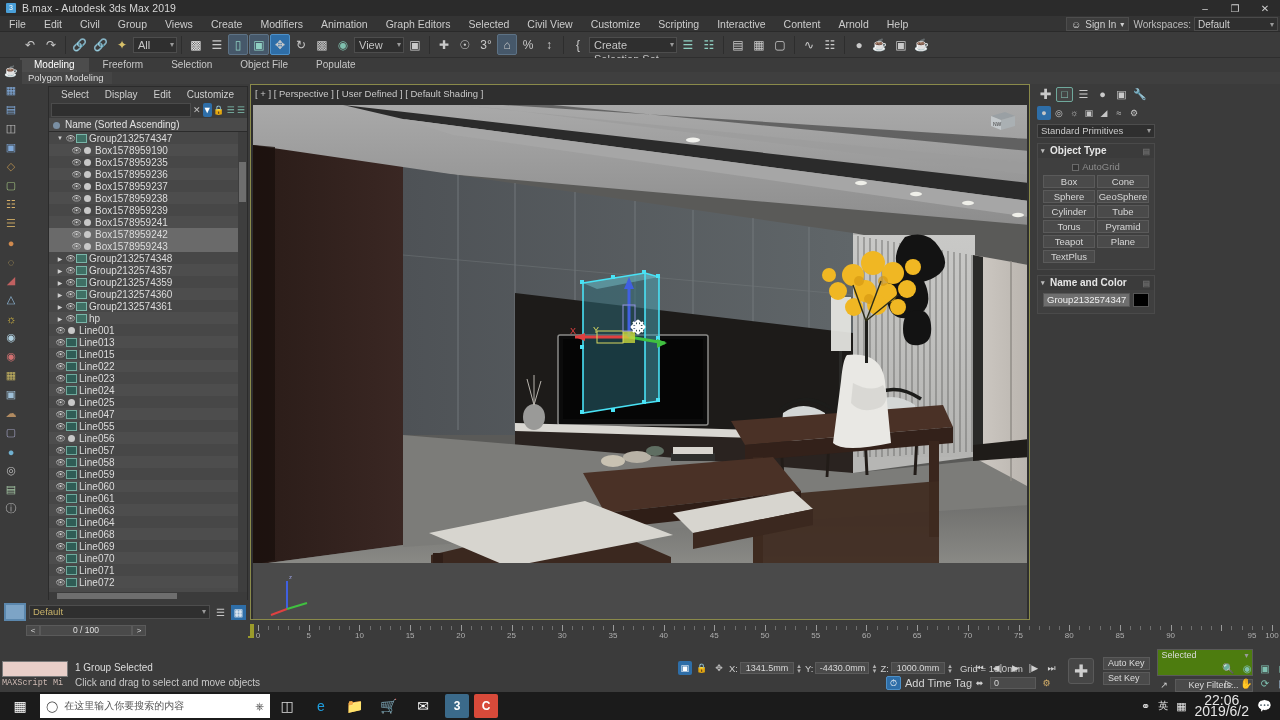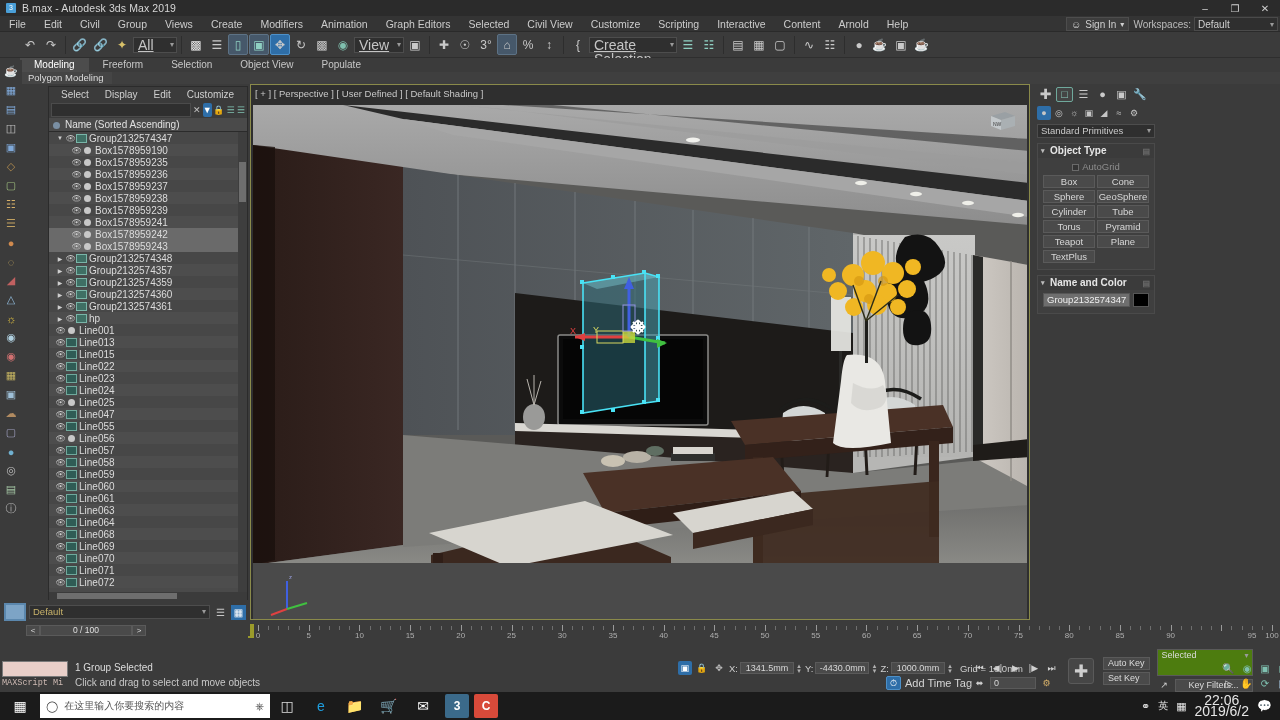--- a/index.html
+++ b/index.html
@@ -55,22 +55,22 @@
     padding-left:20px;gap:1px;border-bottom:1px solid #2e2e2e;position:relative;
   }
   .tbtn {
     width:20px;height:21px;display:flex;align-items:center;justify-content:center;
     border:1px solid transparent;border-radius:2px;font-size:12px;color:#c9c9c9;
   }
   .tbtn.act{background:#2e6ea8;border-color:#4d90c8;}
   .tbtn.act2{background:#46586a;border-color:#5d7285;}
   .tsep { width:1px;height:18px;background:#2d2d2d;margin:0 3px; }
   .tdd {
-    height:16px;background:#2f2f2f;border:1px solid #4d4d4d;font-size:14px;
-    color:#c5c5c5;padding:0 12px 0 4px;line-height:14px;position:relative;text-decoration:underline;
+    height:16px;background:#2f2f2f;border:1px solid #4d4d4d;font-size:11px;
+    color:#c5c5c5;padding:0 12px 0 4px;line-height:14px;position:relative;
   }
   .tdd:after{content:"\25BE";position:absolute;right:2px;top:0px;font-size:8px;color:#9a9a9a;}
 
   
   .ribbon { height:26px;background:#3b3b3b;border-bottom:1px solid #2e2e2e;position:relative;padding-left:20px;}
   .rtabs { display:flex;align-items:flex-end;height:14px;gap:0px; }
   .rtab { font-size:10px;color:#c7c7c7;padding:1px 14px;height:14px;line-height:12px;}
   .rtab.on { background:#4c4c4c; color:#fff; }
   .rsub { height:12px;background:#454545;font-size:9.5px;color:#ddd;padding:0 8px;line-height:12px;display:inline-block;}
   .rrow2 { display:flex;align-items:center;height:12px; background:#3f3f3f;}
@@ -286,21 +286,21 @@
     <div class="tbtn" style="color:#7fa8d8">☕</div>
     <div class="tbtn">▣</div>
     <div class="tbtn" style="color:#d8b169">☕</div>
   </div>
 
   <div class="ribbon">
     <div class="rtabs" id="ribbon-tabs">
         <div class="rtab on">Modeling</div>
         <div class="rtab">Freeform</div>
         <div class="rtab">Selection</div>
-        <div class="rtab">Object View</div>
+        <div class="rtab">Object File</div>
         <div class="rtab">Populate</div>
       </div>
     <div class="rrow2">
       <span class="rsub">Polygon Modeling</span>
     </div>
   </div>
 
   <div class="lefttb">
     <div class="lbtn">☕</div>
     <div class="lbtn" style="color:#7fa8d8">▦</div>

